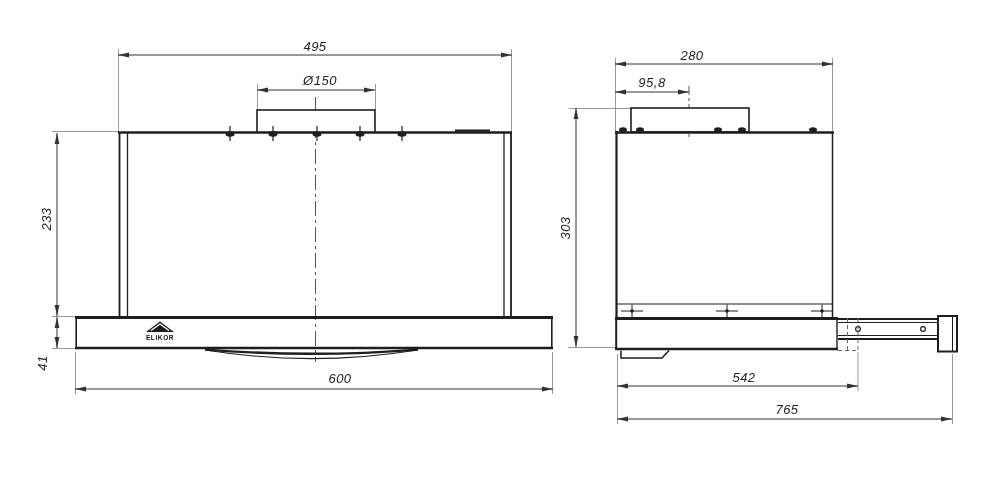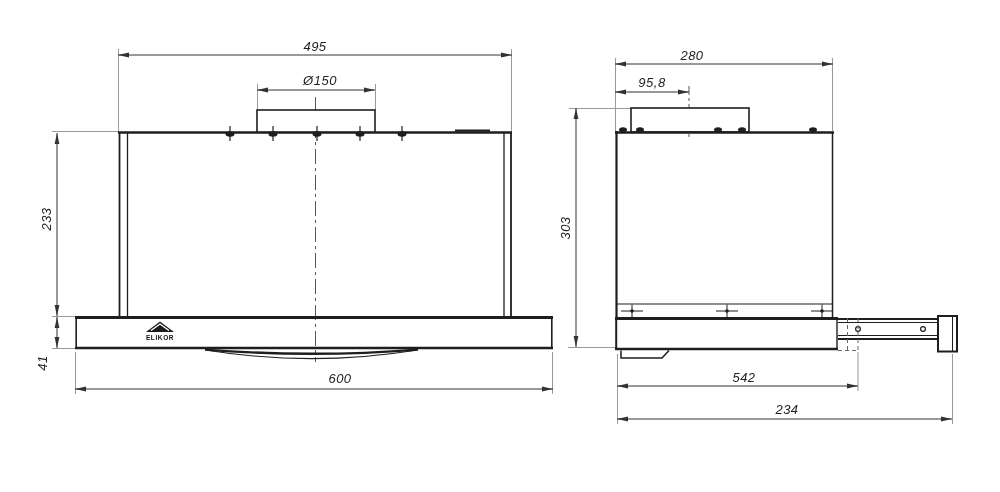--- a/index.html
+++ b/index.html
@@ -205,17 +205,17 @@
   <div class="dim-label" style="left:315px;top:46px;">495</div>
   <div class="dim-label" style="left:320px;top:80px;">Ø150</div>
   <div class="dim-label rot" style="left:46px;top:219px;">233</div>
   <div class="dim-label rot" style="left:42px;top:363px;">41</div>
   <div class="dim-label" style="left:315px;top:378px;margin-left:25px;">600</div>
 
   <div class="dim-label" style="left:692px;top:55px;">280</div>
   <div class="dim-label" style="left:652px;top:82px;">95,8</div>
   <div class="dim-label rot" style="left:565px;top:228px;">303</div>
   <div class="dim-label" style="left:744px;top:377px;">542</div>
-  <div class="dim-label" style="left:787px;top:409px;">234</div>
+  <div class="dim-label" style="left:787px;top:409px;">765</div>
 
   <div class="logo-text" style="left:160px;top:337.5px;">ELIKOR</div>
 
 </div>
 
 </body></html>

